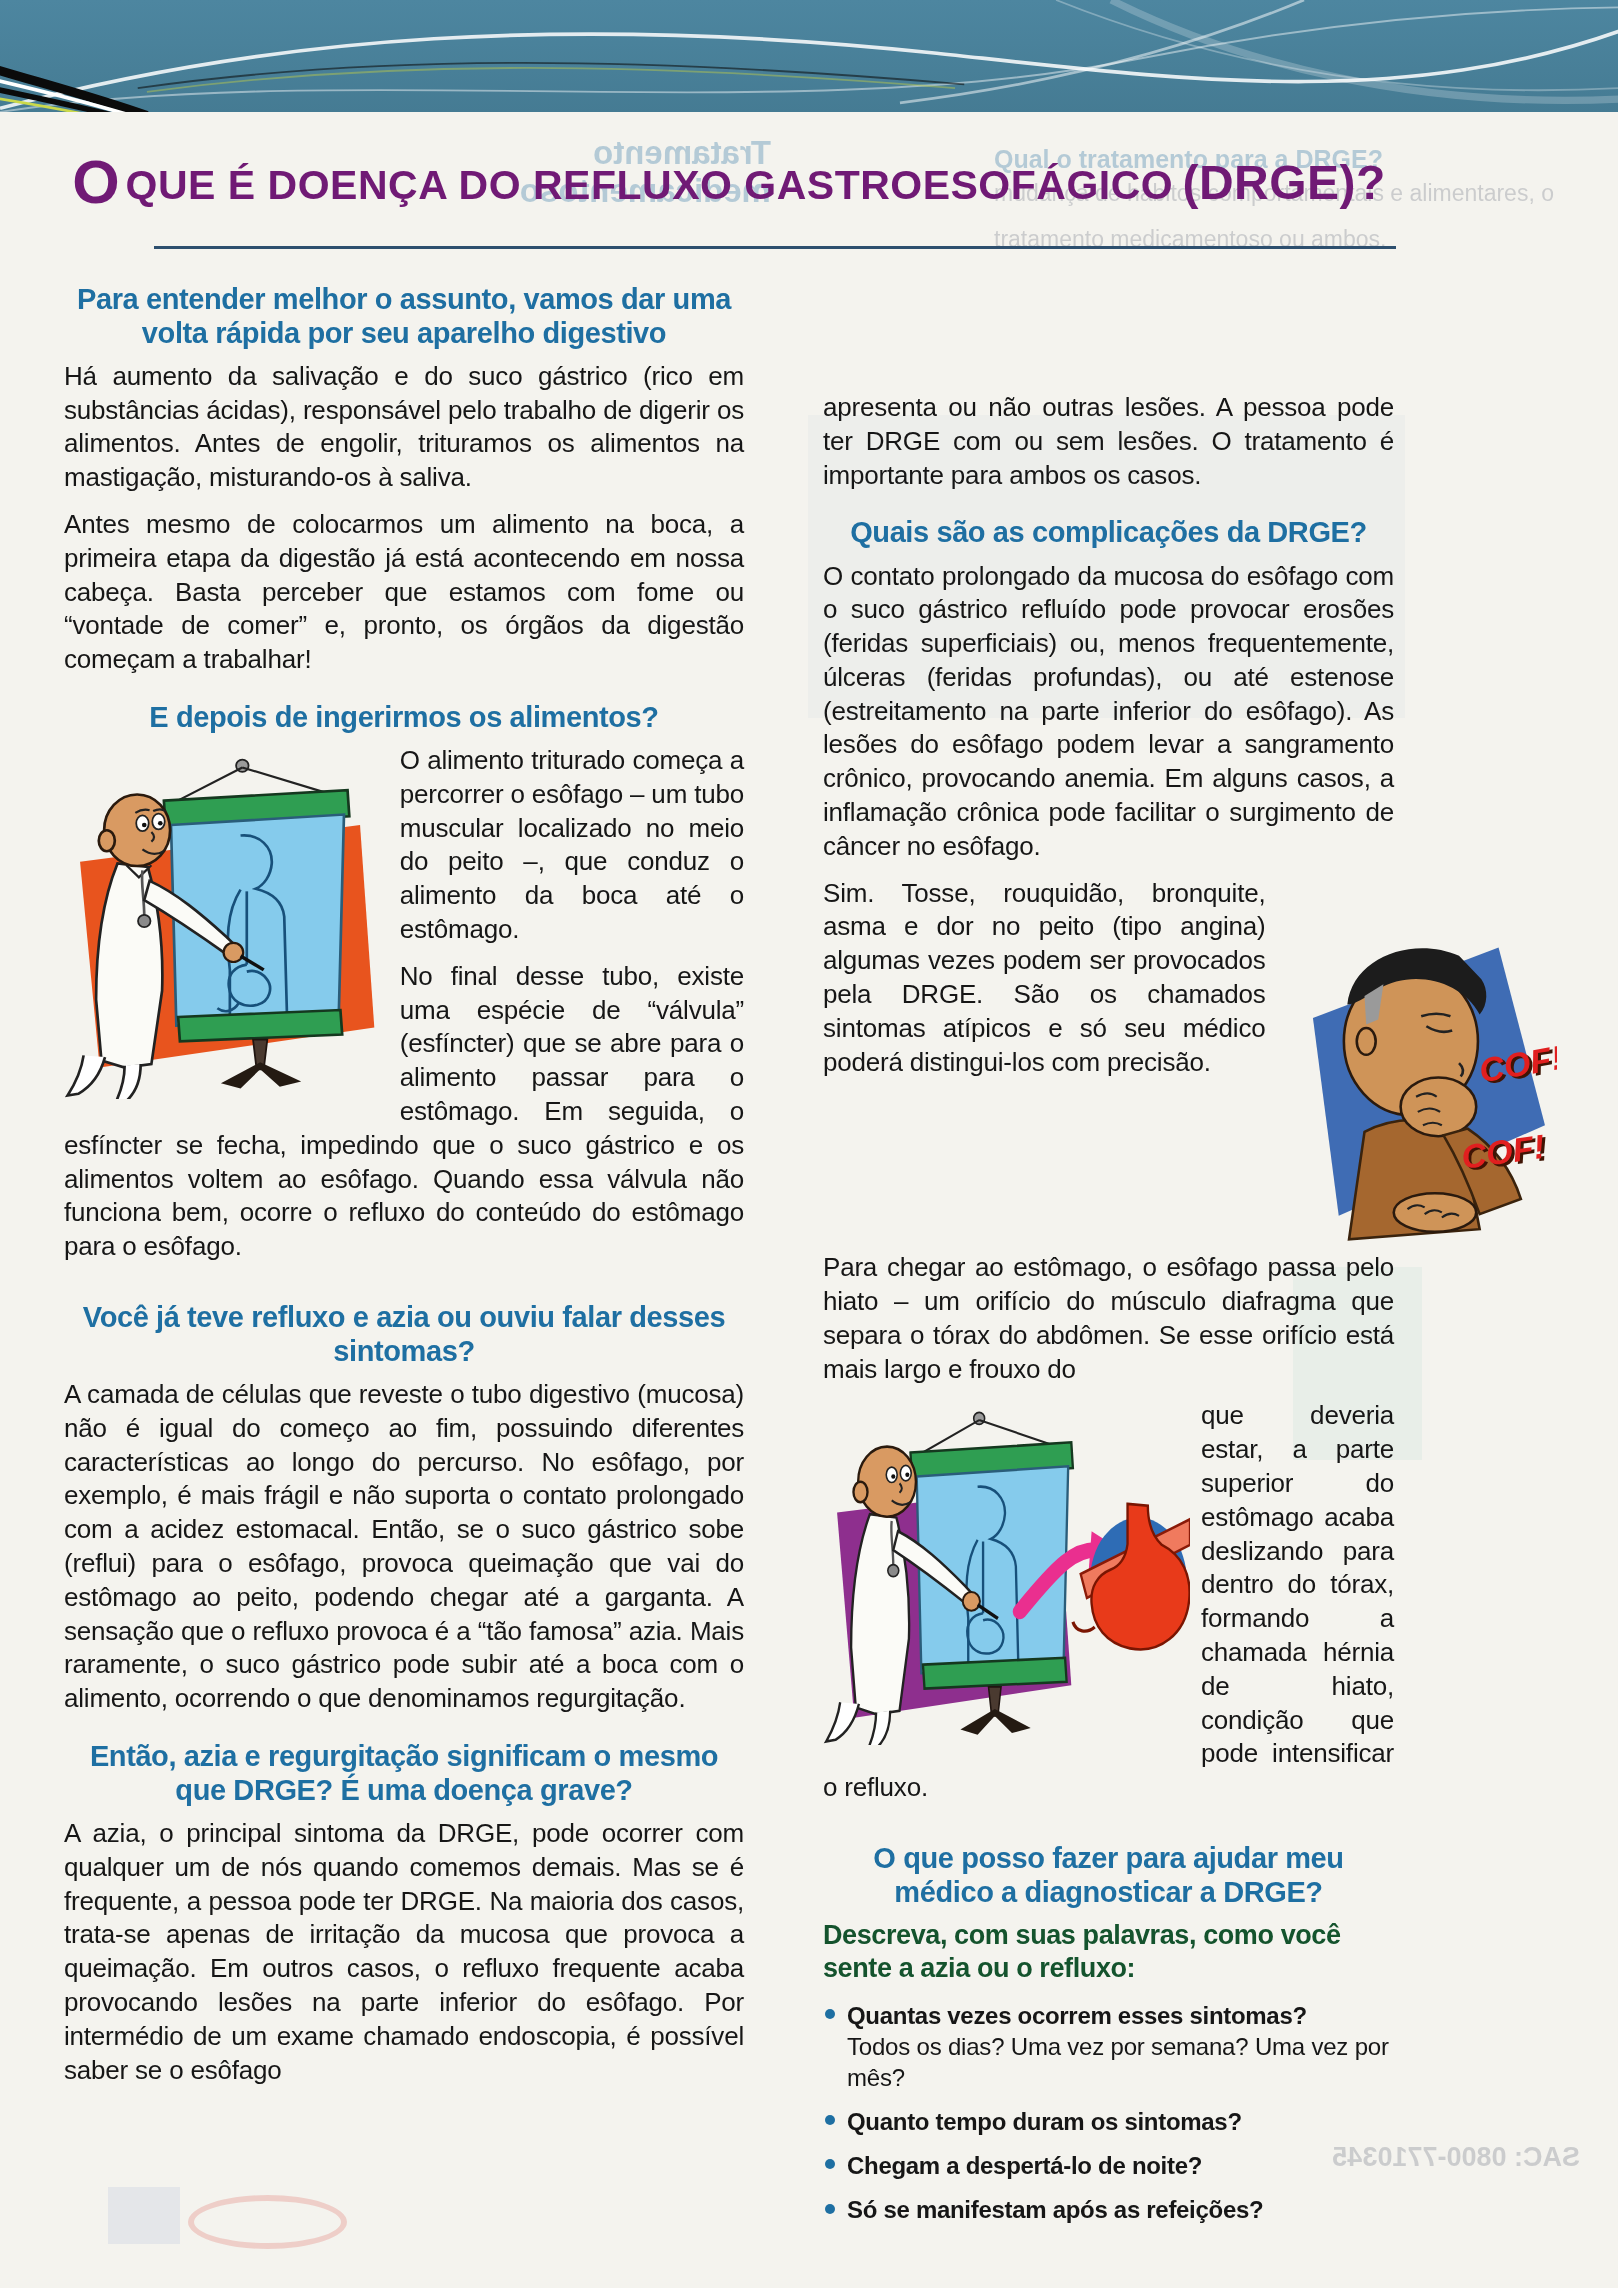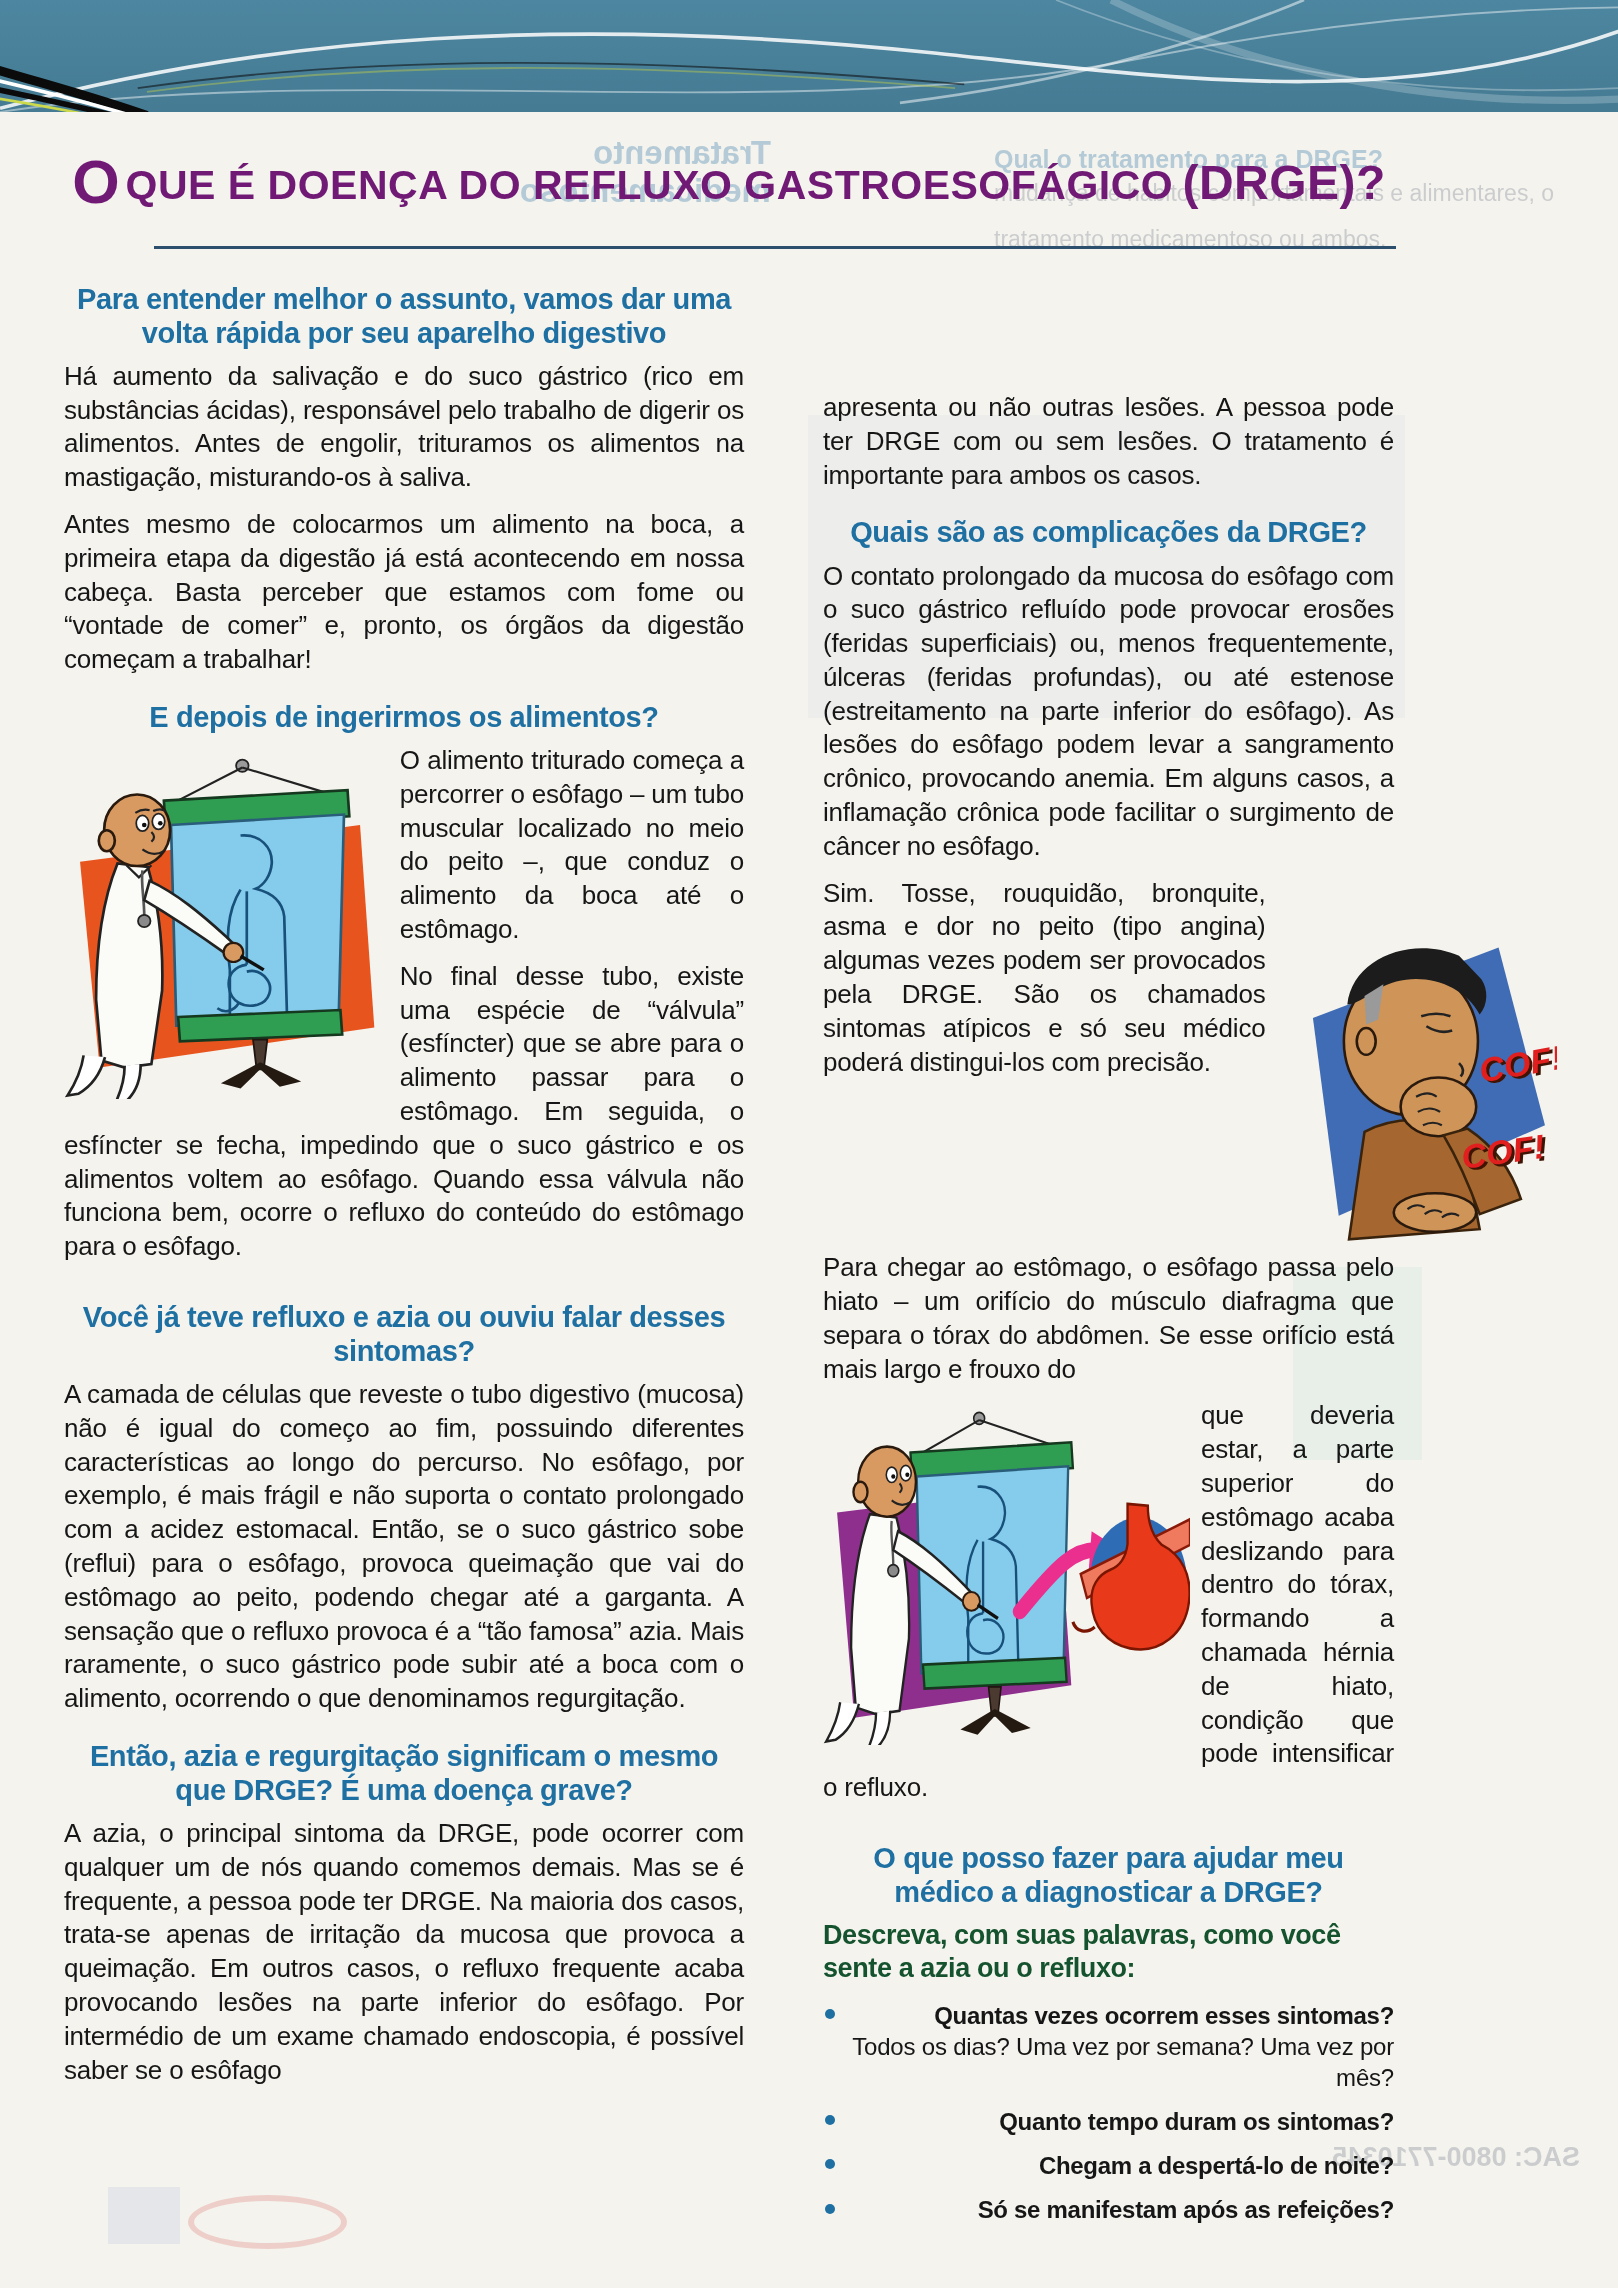--- a/index.html
+++ b/index.html
@@ -55,21 +55,21 @@
   
   .illus{display:block;}
   .float-doctor-1{float:left;width:321px;height:349px;margin:5.5px 14.7px 5.5px 0;}
   .float-cough{float:right;width:275px;height:369px;margin:0 -163px 5.5px 16.5px;}
   .float-doctor-2{float:left;width:367px;height:342px;margin:3.7px 11px 3.7px 0;}
   .clear{clear:both;}
   
   ul.qlist{list-style:none;margin:5.5px 0 0;padding:0;}
   ul.qlist li{
     position:relative;padding-left:24px;margin:0 0 13px;
-    font-size:24px;line-height:1.3;font-weight:bold;letter-spacing:-0.3px;text-align:right;
+    font-size:24px;line-height:1.3;font-weight:bold;letter-spacing:-0.3px;
   }
   ul.qlist li .dot{
     position:absolute;left:1.8px;top:9.2px;width:10px;height:10px;border-radius:50%;
     background:#1e6fa2;
   }
   ul.qlist li .detail{display:block;font-weight:normal;letter-spacing:-0.2px;}
   
   .cof-front{fill:#e11f1f;font:italic bold 40px "Liberation Sans",sans-serif;}
   .cof-shadow{fill:#3f1404;font:italic bold 40px "Liberation Sans",sans-serif;}
 </style>

